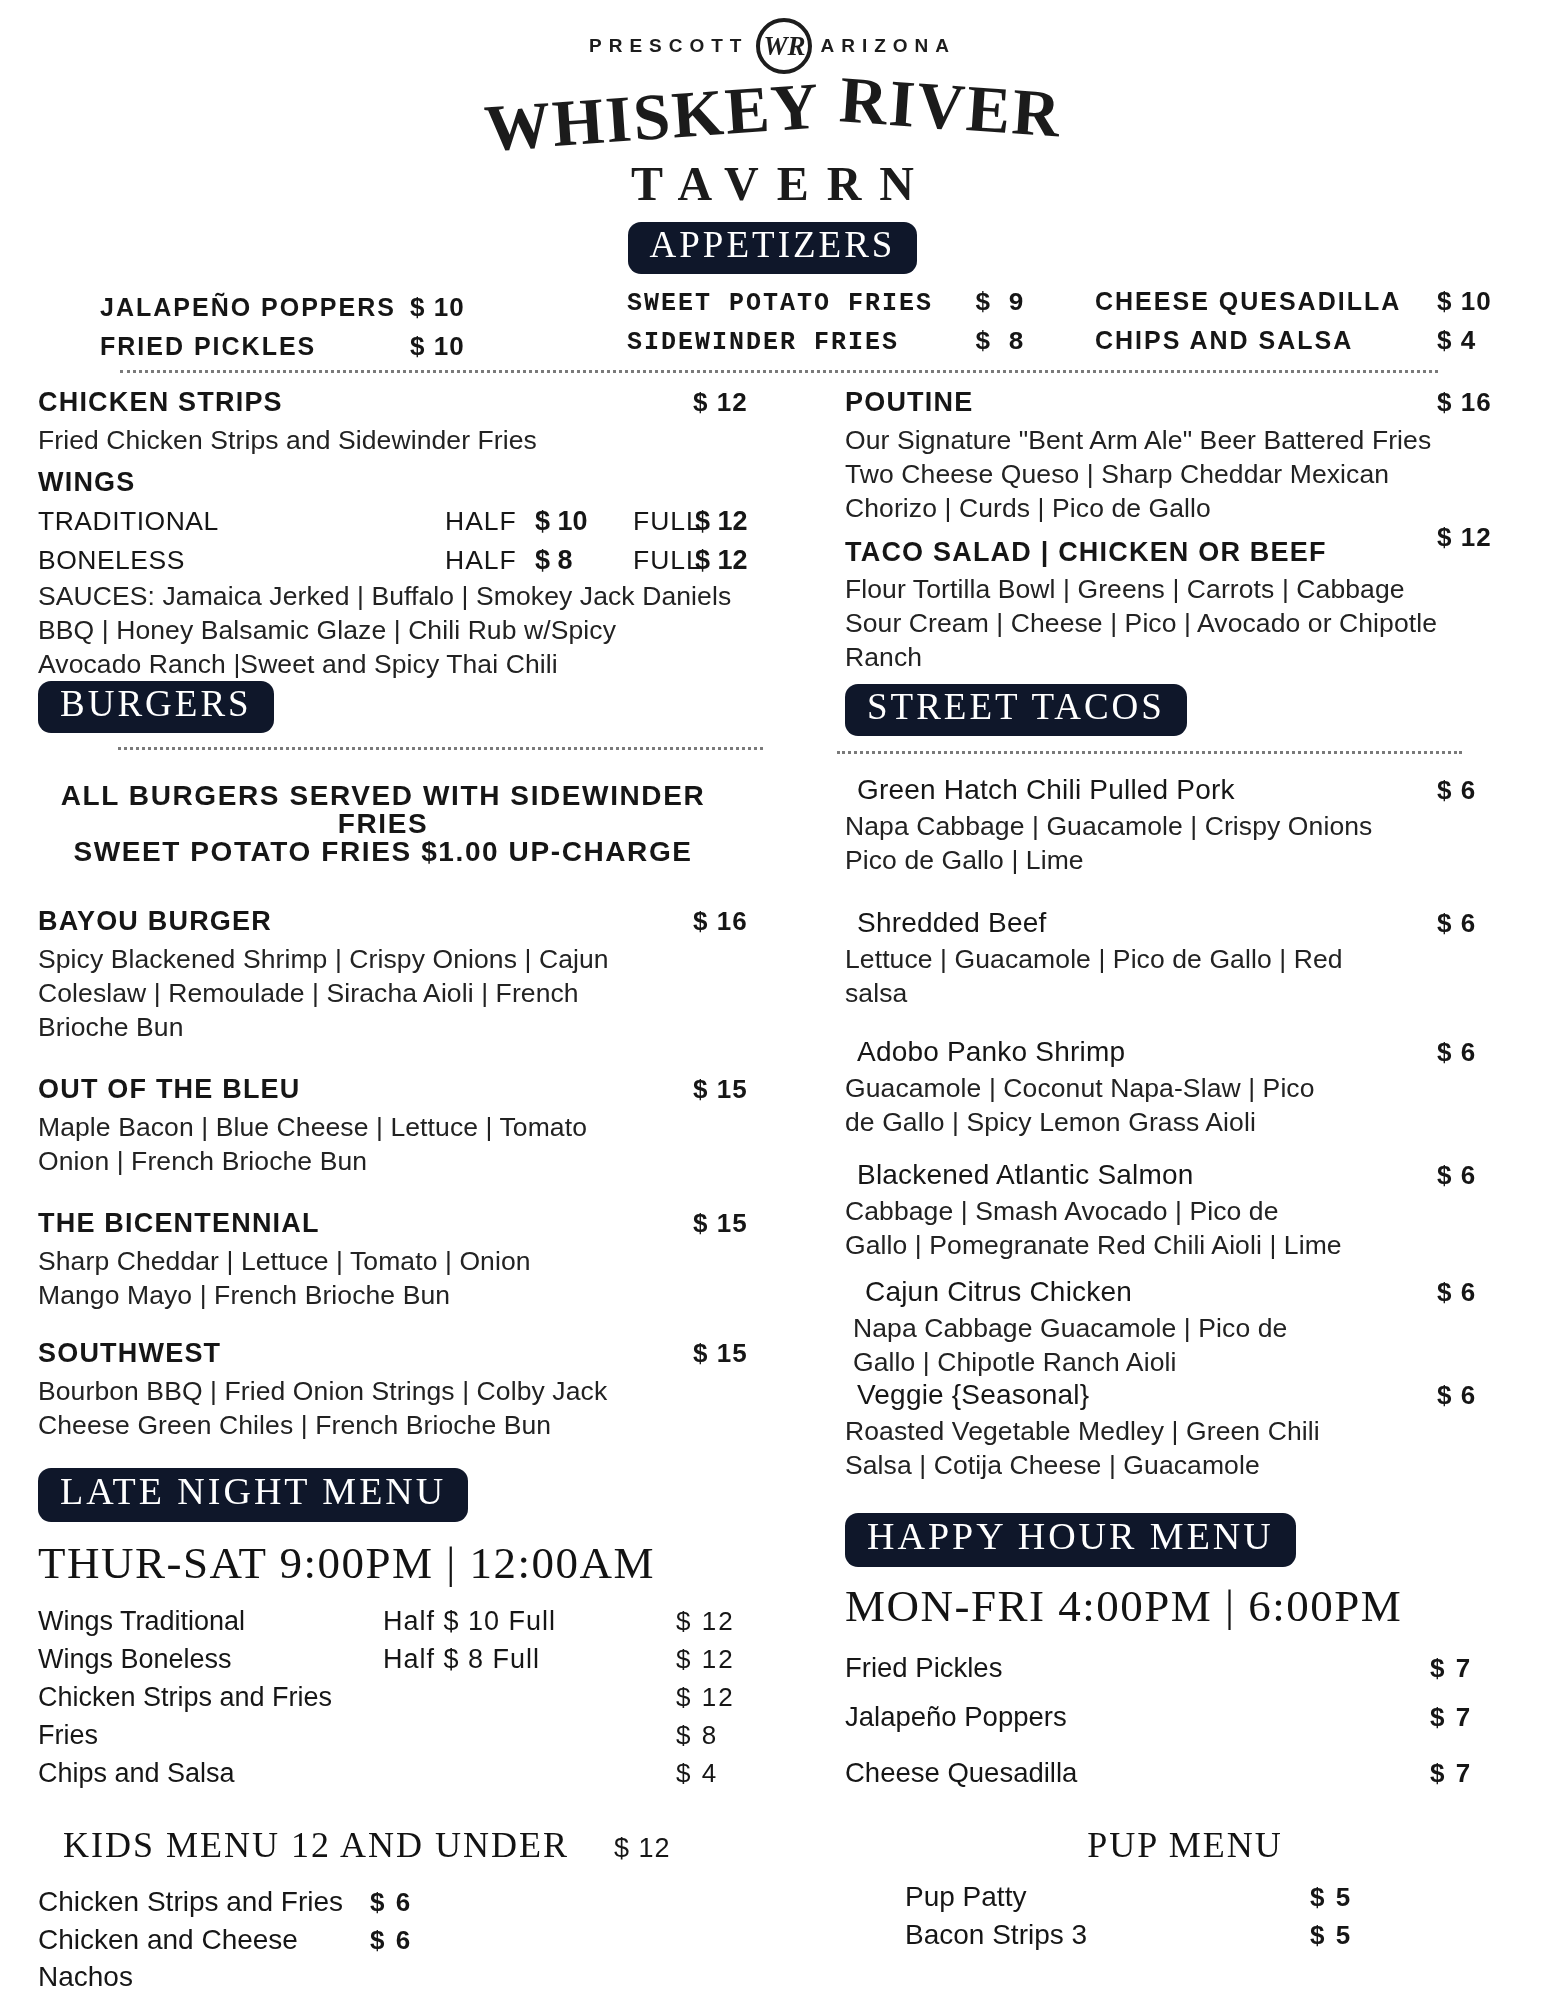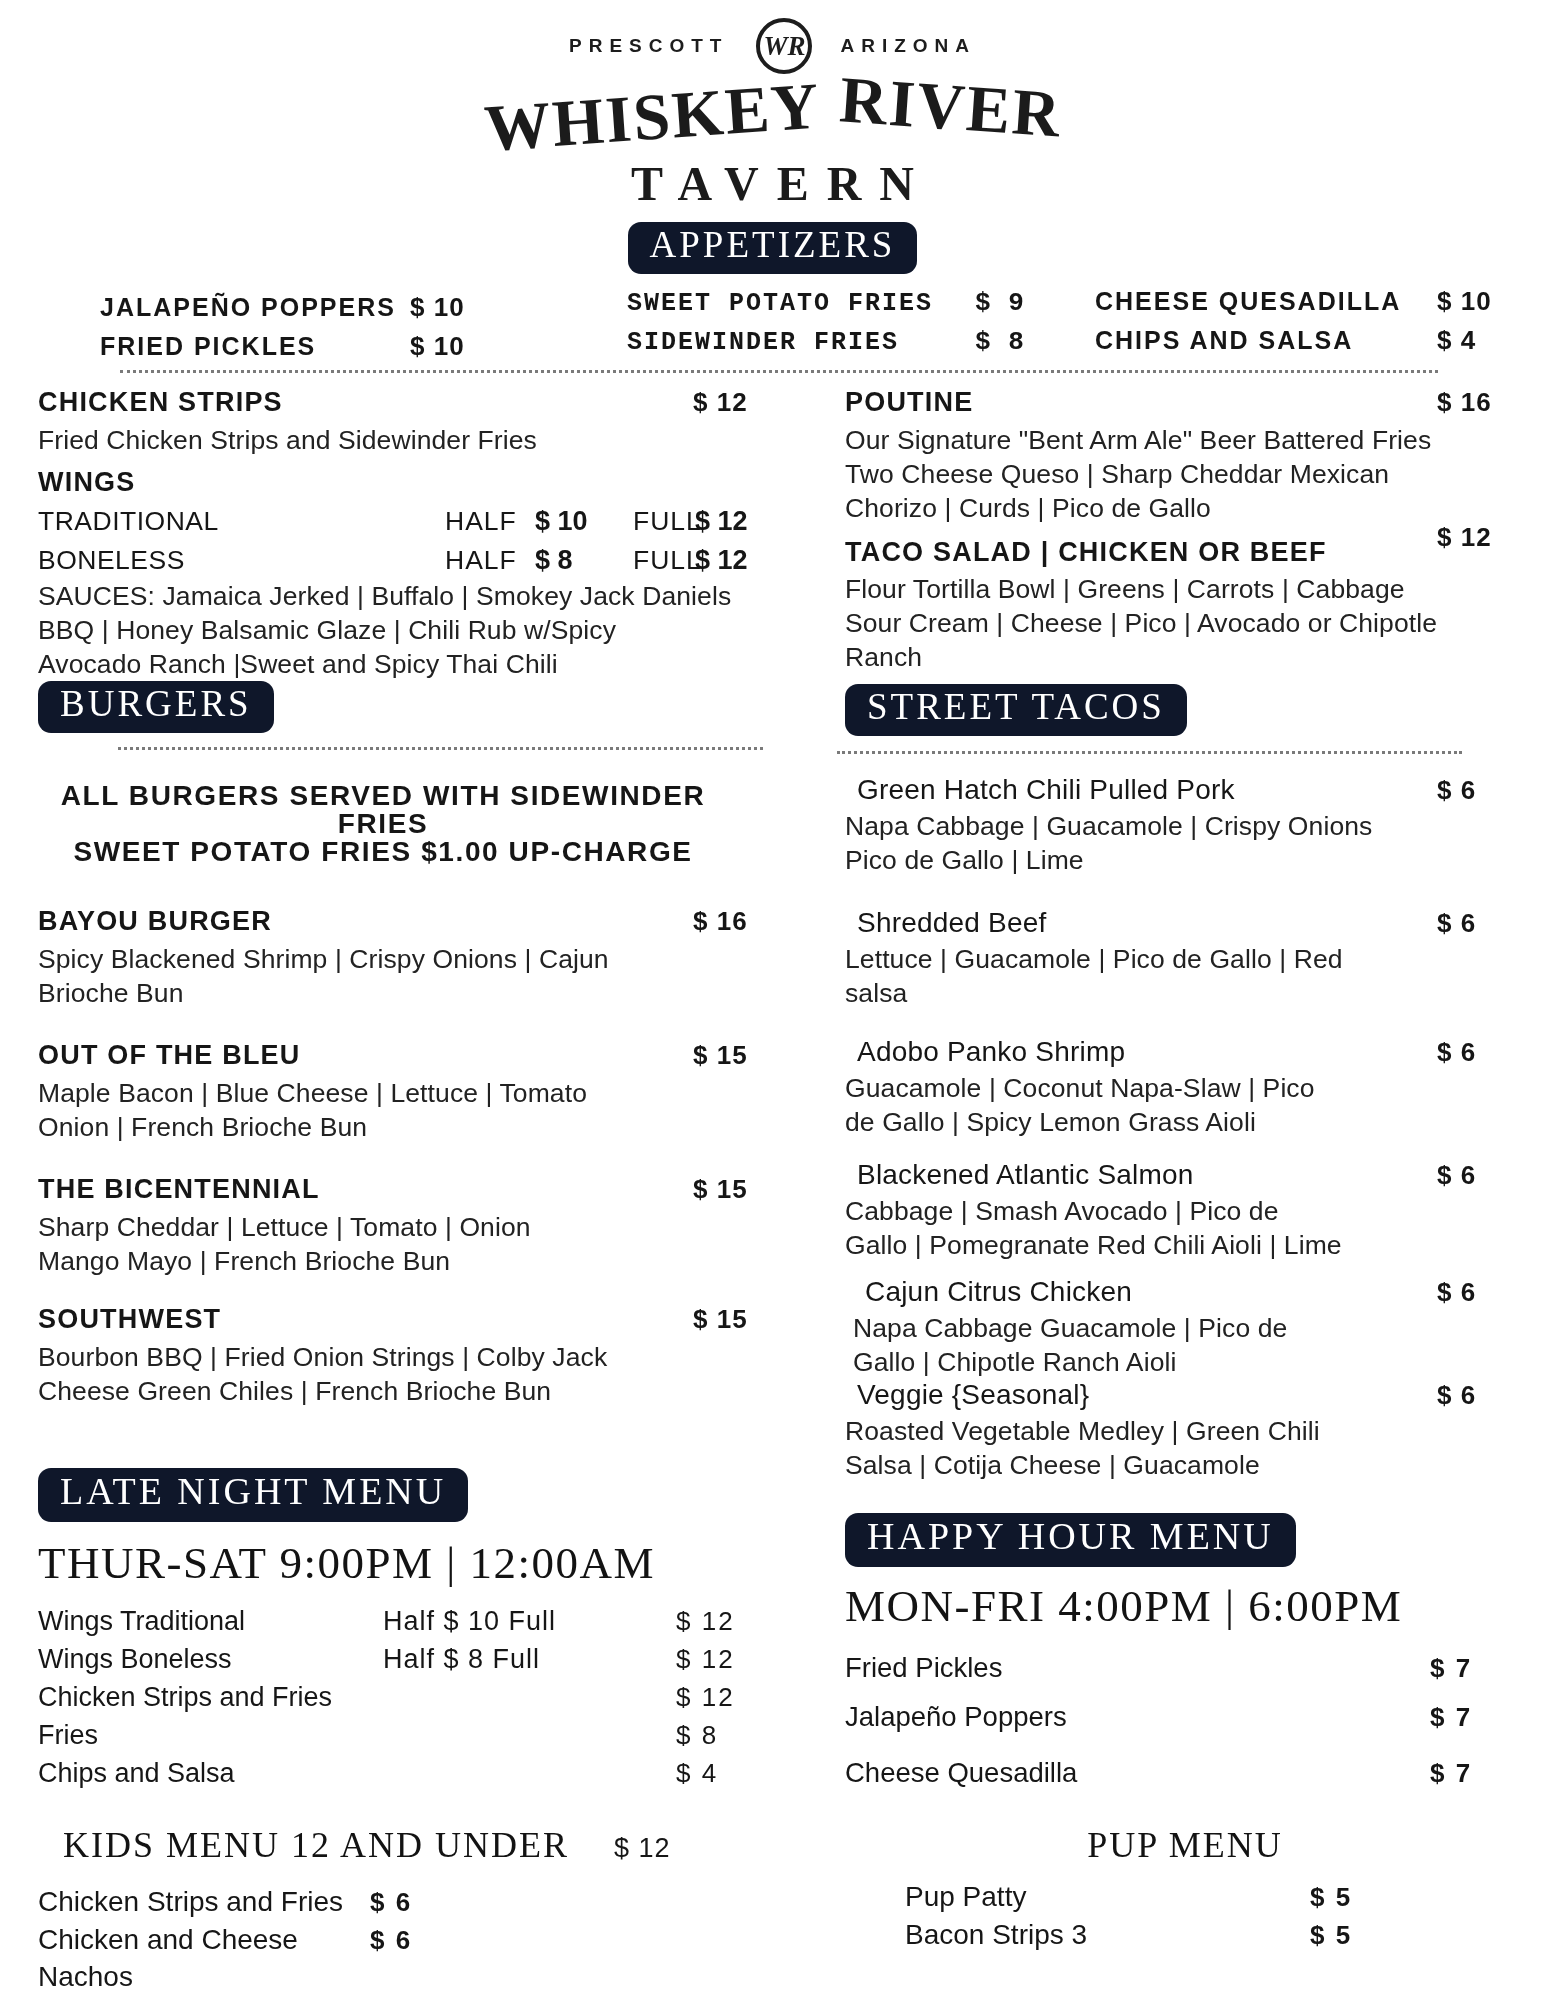--- a/index.html
+++ b/index.html
@@ -1,21 +1,21 @@
 <!DOCTYPE html>
 <html><head>
 <meta charset="utf-8">
 <style>
   html,body{margin:0;padding:0;background:#ffffff;}
   .page{position:relative;width:1545px;height:2000px;background:#ffffff;overflow:hidden;
         font-family:"Liberation Sans",sans-serif;color:#161616;}
 
   
   .logo{position:absolute;top:18px;left:0;width:100%;text-align:center;}
-  .logo-top{display:flex;justify-content:center;align-items:center;gap:28px;
+  .logo-top{display:flex;justify-content:center;align-items:center;gap:8px;
             font-size:19px;font-weight:600;letter-spacing:7px;color:#1d1d1d;}
   .monogram{width:56px;height:56px;border:4px solid #1d1d1d;border-radius:50%;
             display:flex;align-items:center;justify-content:center;box-sizing:border-box;
             font-family:"Liberation Serif",serif;font-style:italic;font-weight:700;
             font-size:27px;letter-spacing:0;}
   .logo-title{font-family:"Liberation Serif",serif;font-weight:700;font-size:66px;
               letter-spacing:2px;color:#1b1b1b;line-height:80px;}
   .arcL{display:inline-block;transform:rotate(-4deg) translateY(3px);}
   .arcR{display:inline-block;transform:rotate(4deg) translateY(-7px);}
   .logo-sub{margin-top:2px;font-family:"Liberation Serif",serif;font-weight:700;
@@ -208,20 +208,21 @@
       <div>SWEET POTATO FRIES $1.00 UP-CHARGE</div>
     </div>
 
     <div class="mt40">
       <div class="item-head">
         <span class="item-name">BAYOU BURGER</span>
         <span class="item-price">$ 16</span>
       </div>
       <div class="desc">
         <div>Spicy Blackened Shrimp | Crispy Onions | Cajun</div>
+        <div>Coleslaw | Remoulade | Siracha Aioli | French</div>
         <div>Brioche Bun</div>
       </div>
     </div>
 
     <div class="mt30">
       <div class="item-head">
         <span class="item-name">OUT OF THE BLEU</span>
         <span class="item-price">$ 15</span>
       </div>
       <div class="desc">

